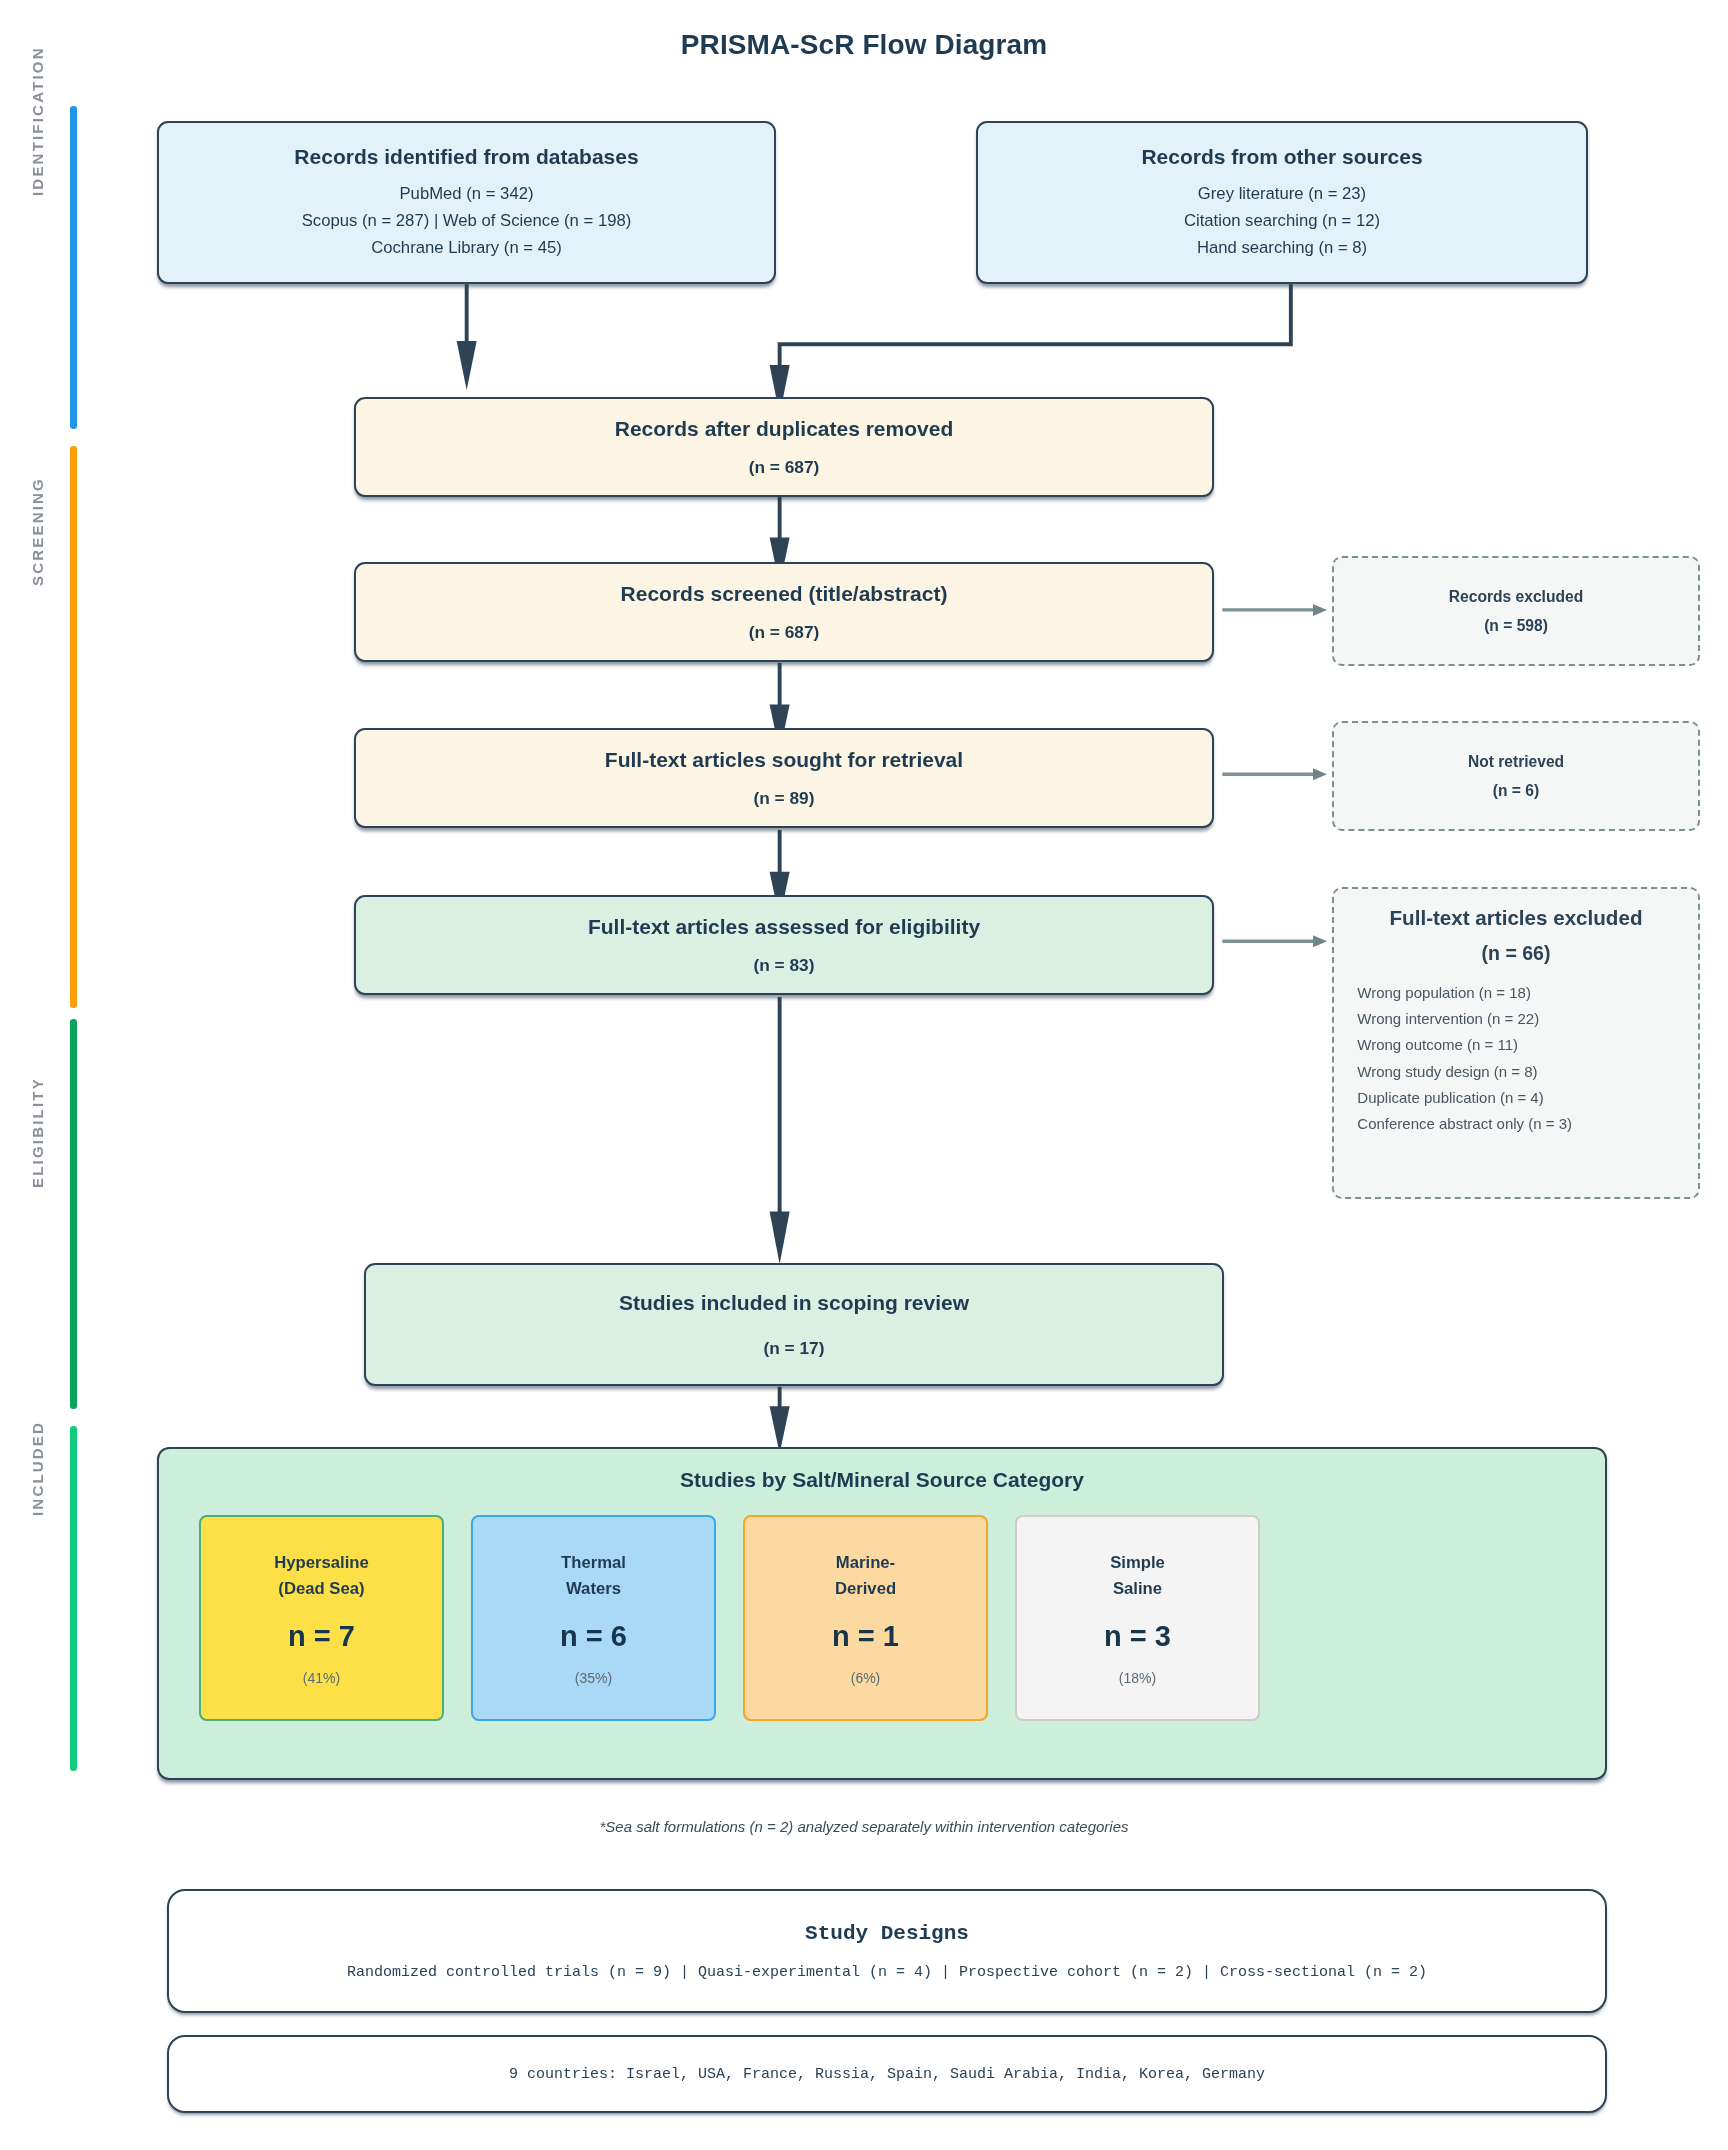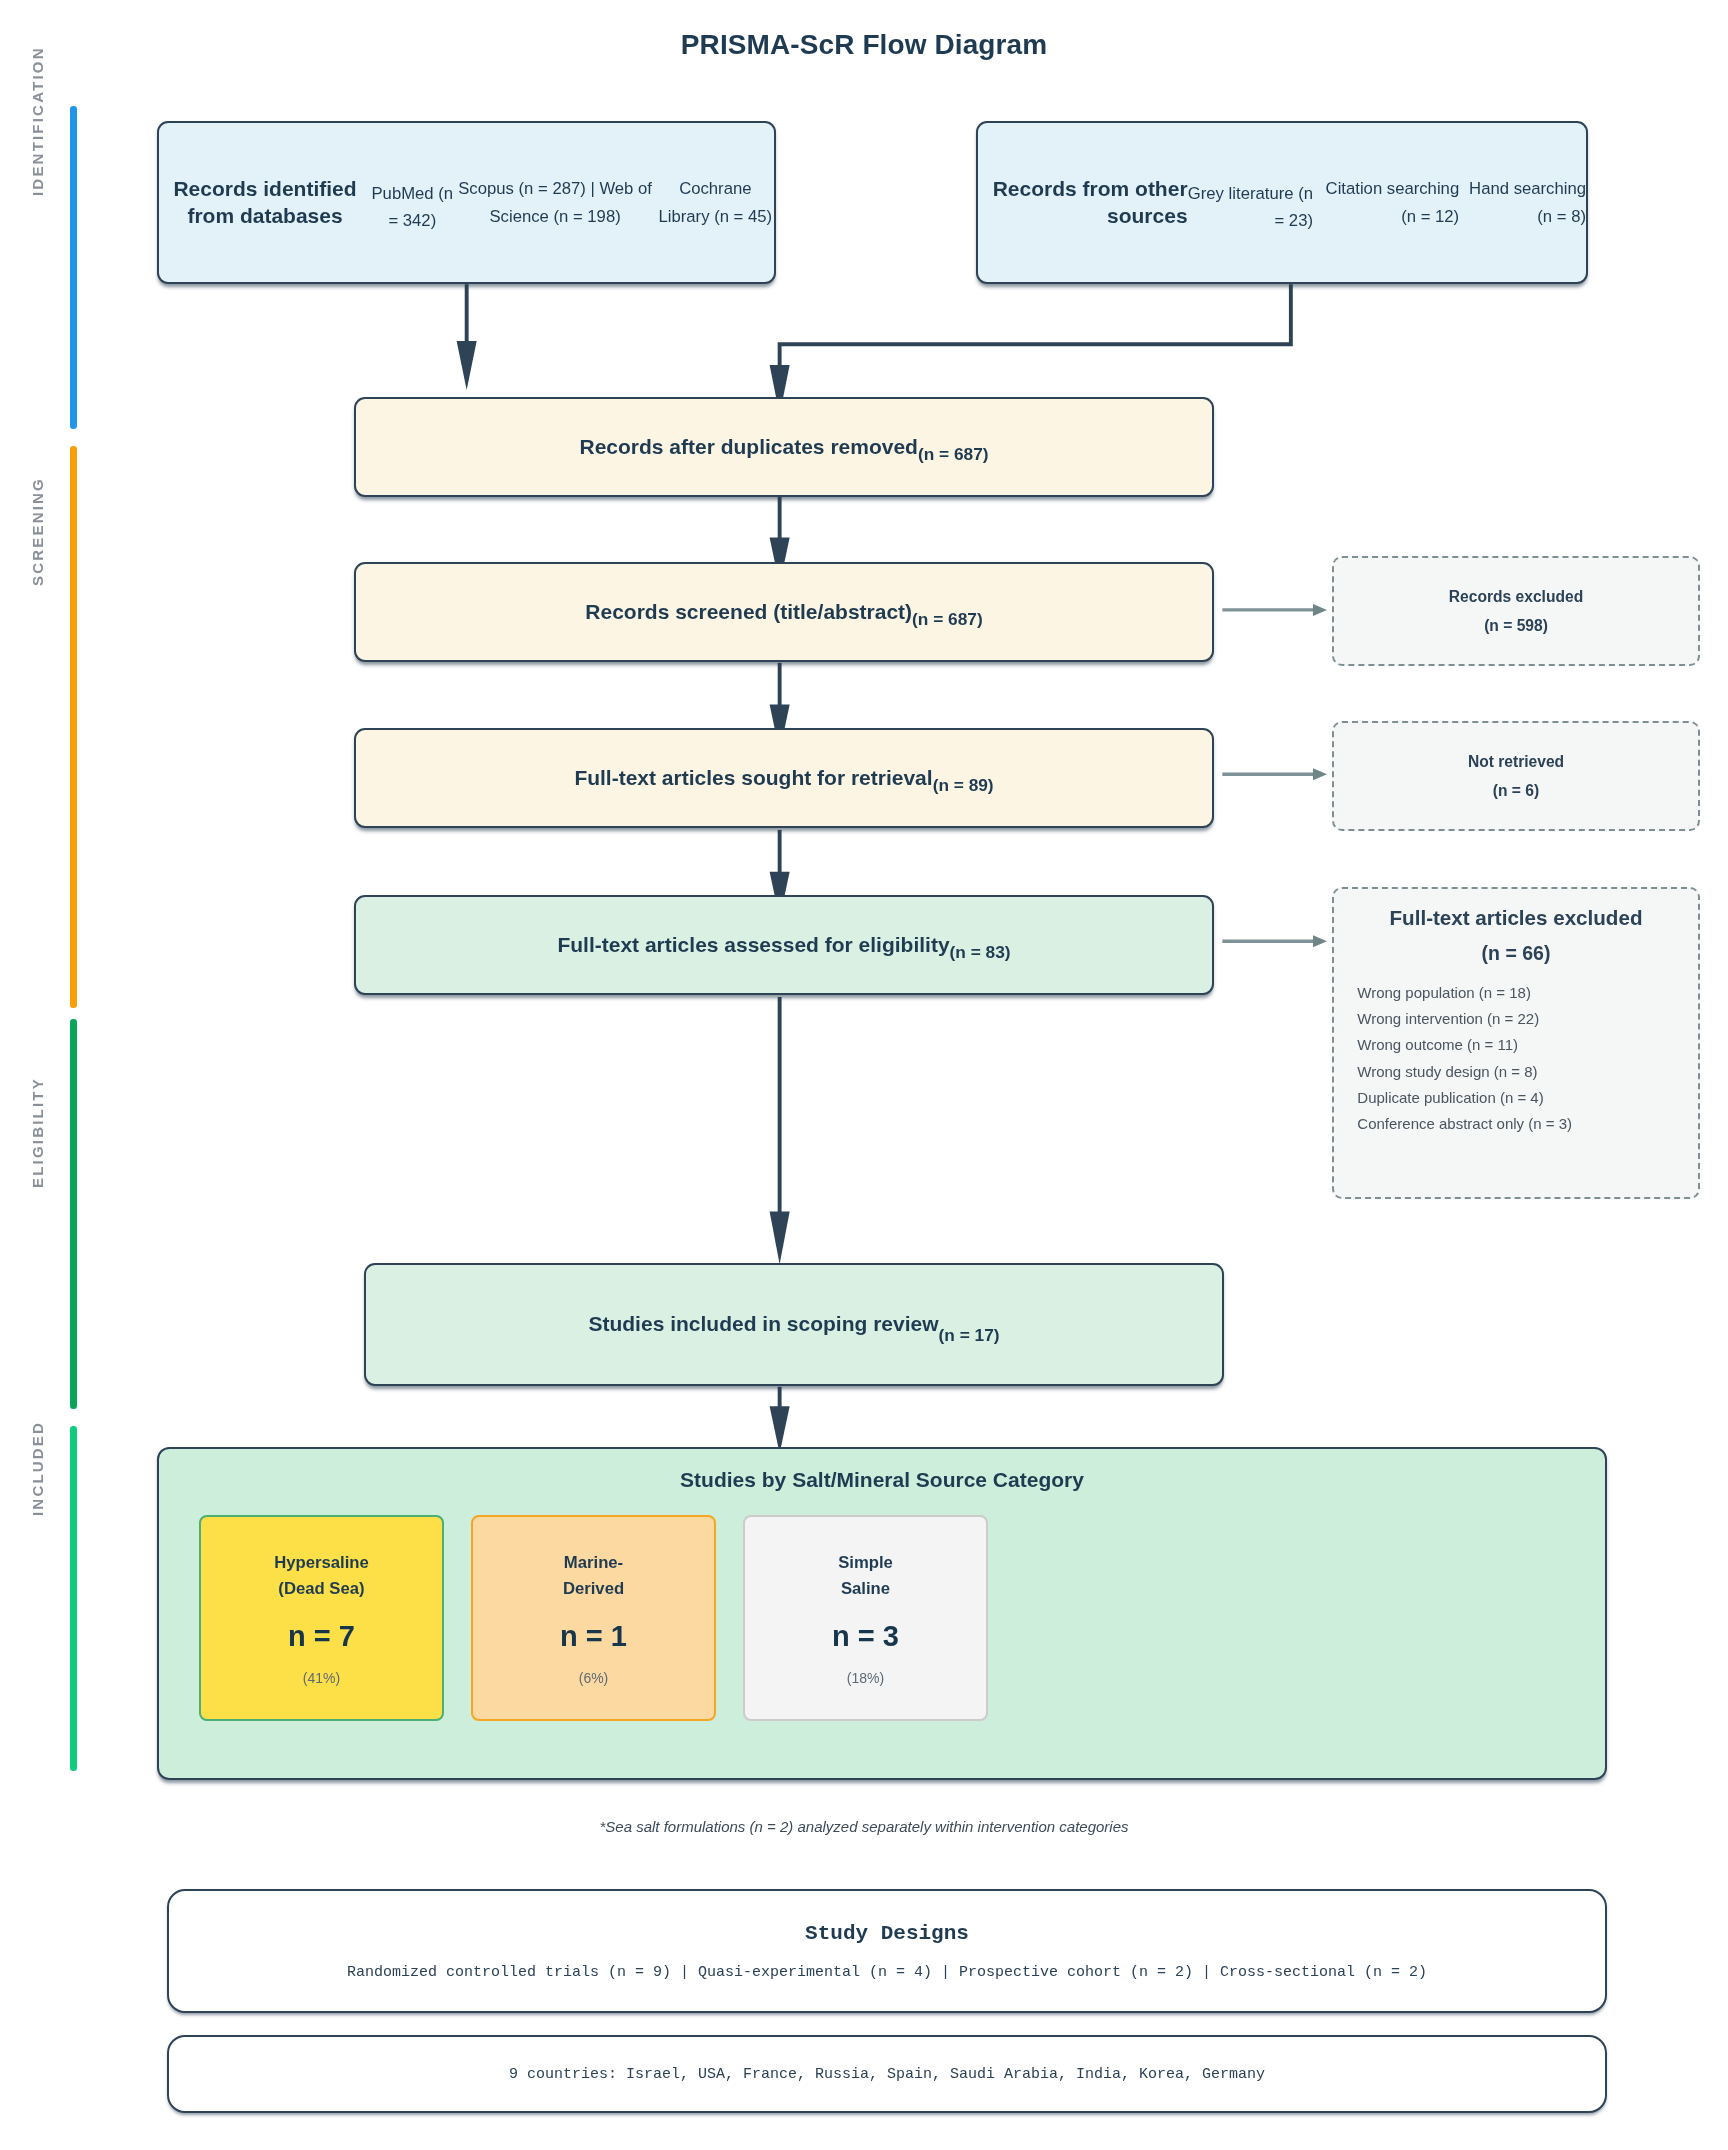--- a/index.html
+++ b/index.html
@@ -45,20 +45,21 @@
     border-radius:3.3px;
   }
 
   
   .box{
     position:absolute;
     box-sizing:border-box;
     border:2.8px solid #2f4356;
     border-radius:11px;
     display:flex;
+    flex-direction:column;
     align-items:center;
     justify-content:center;
     text-align:center;
     box-shadow:0 3.3px 3.9px -1.1px rgba(40,60,80,.55);
   }
   .box .hd{
     font-size:21px;
     font-weight:bold;
     color:#1f3b52;
     line-height:1.25;
@@ -328,20 +329,28 @@
 
       <div class="catcard" style="background:#fde047; border-color:#4caf76;">
         <div class="cname">
           <span>Hypersaline</span><br>
           <span>(Dead Sea)</span>
         </div>
         <div class="cn">n = 7</div>
         <div class="cpct">(41%)</div>
       </div>
 
+      <div class="catcard" style="background:#a9d9f7; border-color:#39a8e8;">
+        <div class="cname">
+          <span>Thermal</span><br>
+          <span>Waters</span>
+        </div>
+        <div class="cn">n = 6</div>
+        <div class="cpct">(35%)</div>
+      </div>
 
       <div class="catcard" style="background:#fcd9a0; border-color:#f5a623;">
         <div class="cname">
           <span>Marine-</span><br>
           <span>Derived</span>
         </div>
         <div class="cn">n = 1</div>
         <div class="cpct">(6%)</div>
       </div>
 

